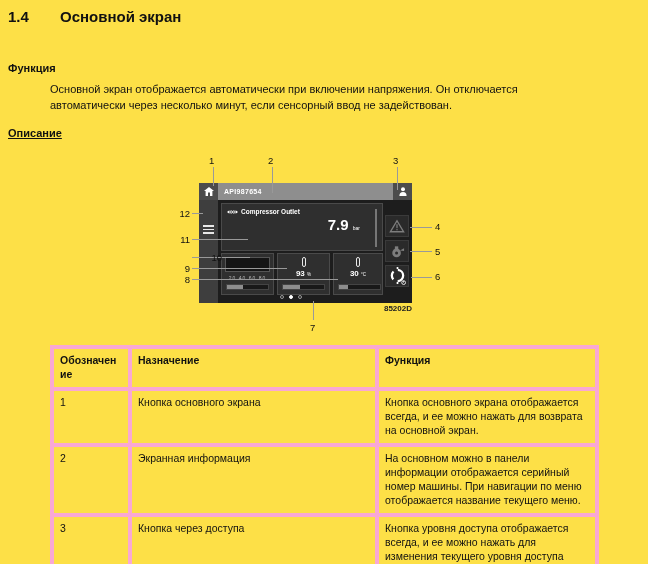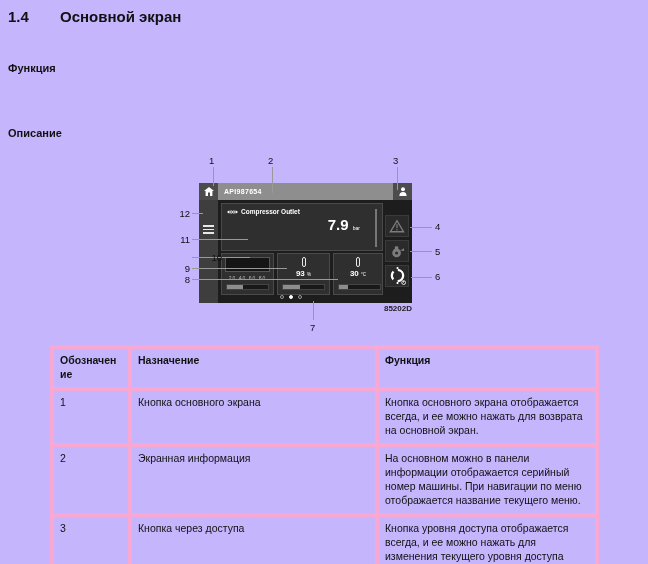--- a/index.html
+++ b/index.html
@@ -1,18 +1,18 @@
 <!DOCTYPE html>
 <html><head>
 <meta charset="utf-8">
 <style>
   * { margin:0; padding:0; box-sizing:border-box; }
   html,body { background:#ffffff; }
   body { font-family:"Liberation Sans", sans-serif; color:#111; }
-  .page { position:relative; width:648px; height:564px; background:#c4b5fd; overflow:hidden; }
+  .page { position:relative; width:648px; height:564px; background:#fde047; overflow:hidden; }
 
   
   .h1 { position:absolute; left:8px; top:8px; font-size:15px; font-weight:bold; }
   .h1 .num { display:inline-block; width:52px; }
   .sub { position:absolute; left:8px; font-size:11px; font-weight:bold; }
   .para { position:absolute; left:50px; top:81px; width:545px; font-size:11px; line-height:16px; }
 
   
   .screen { position:absolute; left:199px; top:183px; width:213px; height:120px; background:#1d1d1d; z-index:1; }
   .topbar { position:absolute; left:0; top:0; width:213px; height:17px; display:flex; }
@@ -58,21 +58,22 @@
 </head>
 <body>
 
 <div class="page">
 
   <div class="h1">
     <span class="num">1.4</span><span>Основной экран</span>
   </div>
 
   <div class="sub" style="top:62px;">Функция</div>
-  <div class="sub" style="top:127px;">Описание</div>
+  <div class="para">Основной экран отображается автоматически при включении напряжения. Он отключается автоматически через несколько минут, если сенсорный ввод не задействован.</div>
+  <div class="sub" style="top:127px;text-decoration:underline;">Описание</div>
 
   <div class="screen">
     <div class="topbar">
       <div class="sq-btn">
         <svg width="10" height="9" viewBox="0 0 10 9">
             <path d="M5 0 L10 4 L8.4 4 L8.4 9 L6 9 L6 5.6 L4 5.6 L4 9 L1.6 9 L1.6 4 L0 4 Z" fill="#fff"></path>
           </svg>
       </div>
       <div class="titlebar">API987654</div>
       <div class="sq-btn">

